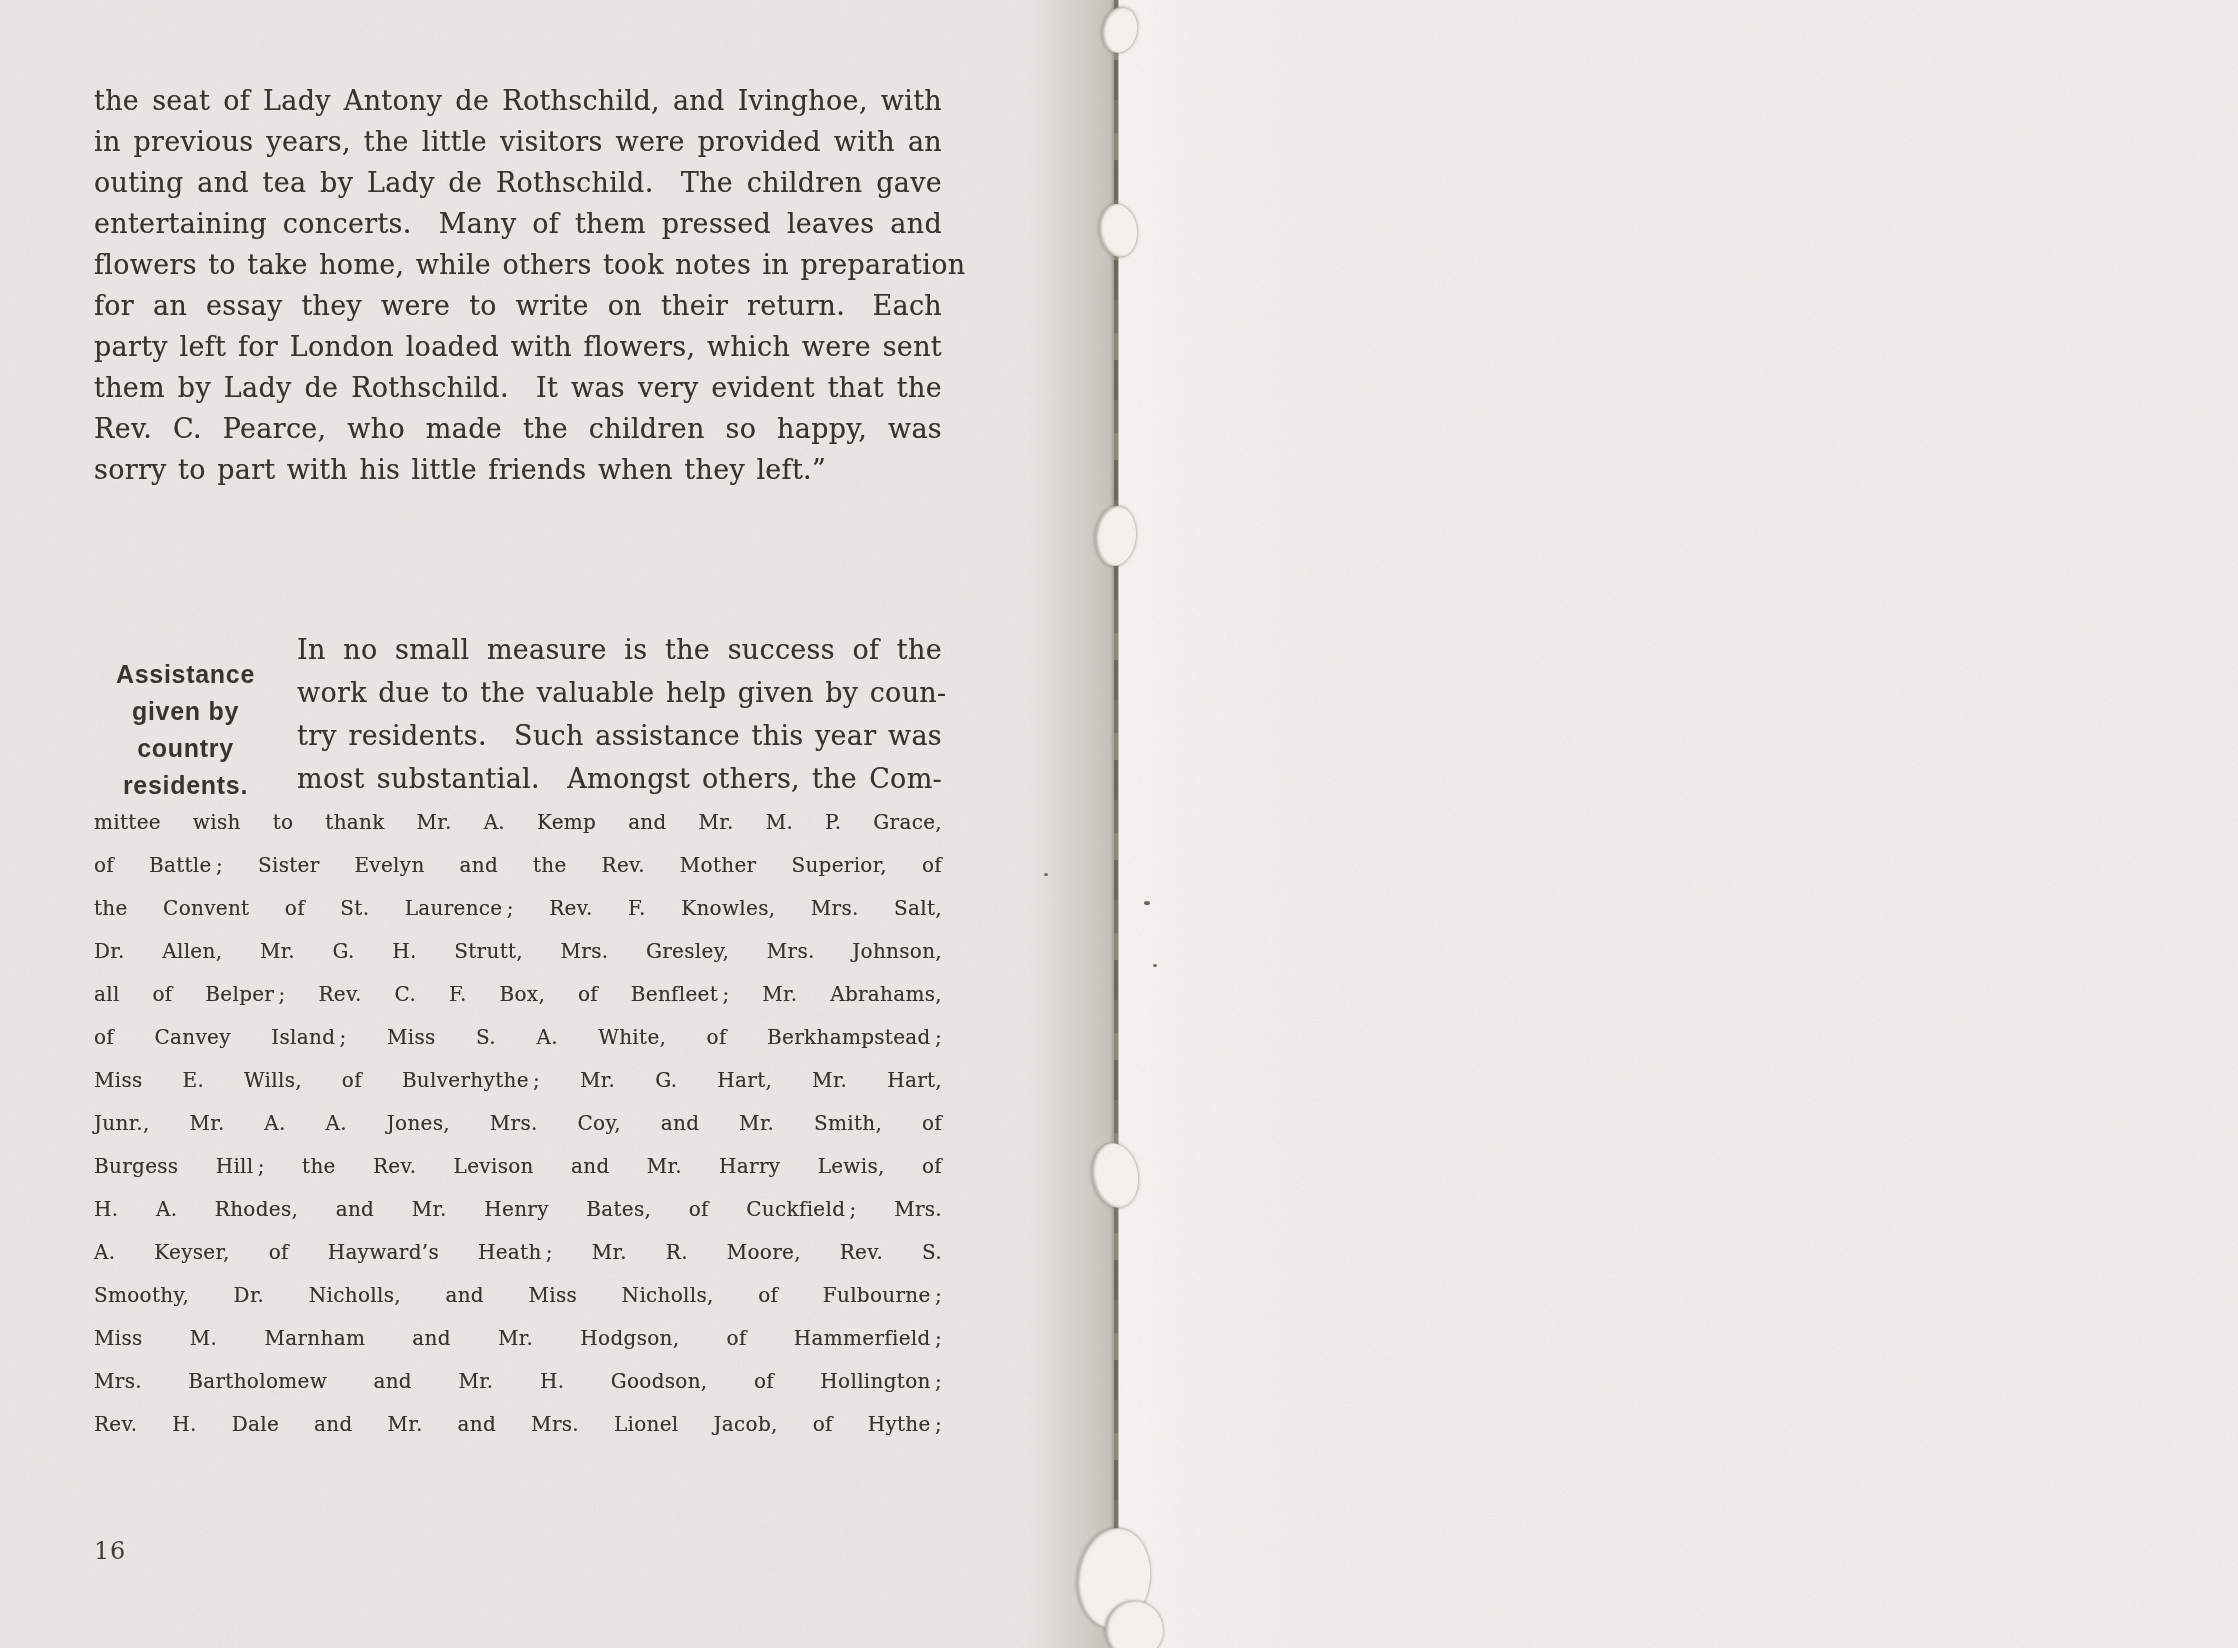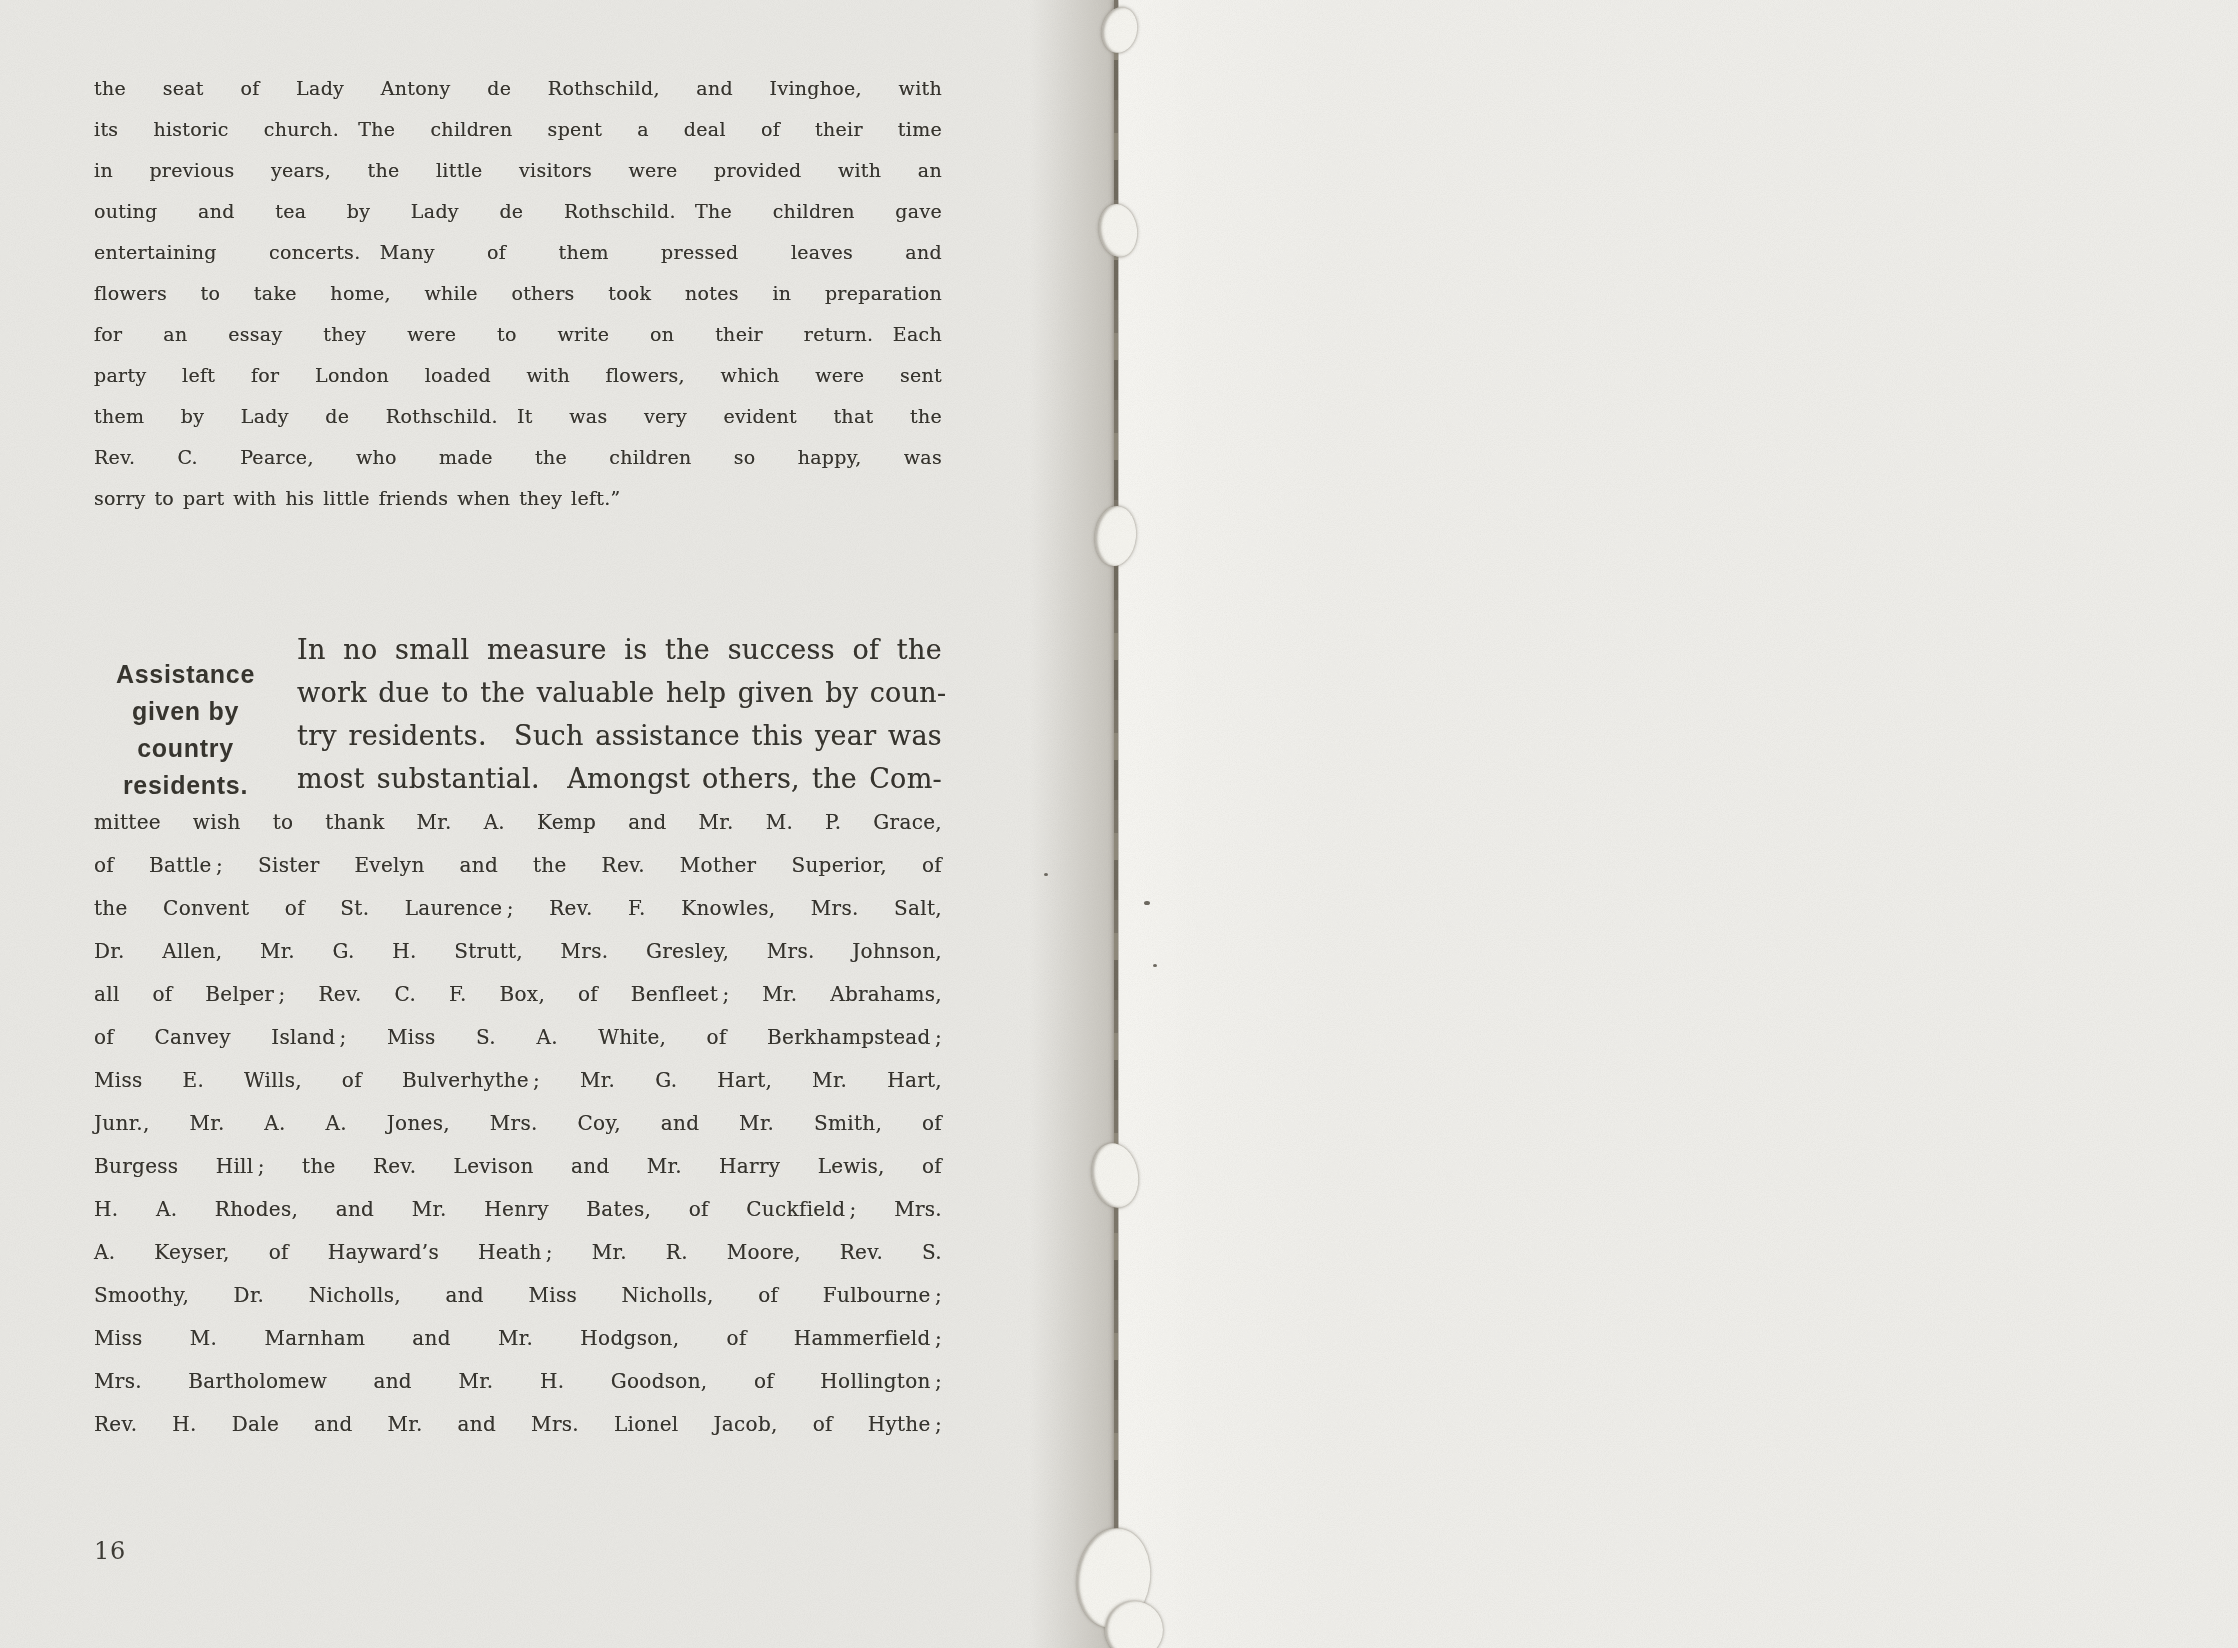--- a/index.html
+++ b/index.html
@@ -14,21 +14,21 @@
   #right-page{left:1119px;width:1120px;
     background:linear-gradient(to right,#f3f2ee 0px,#eeede9 216px,#edece8 100%);}
   
   .textcol{position:absolute;color:#34322c;}
   .tline{
     display:block;text-align:justify;text-justify:inter-word;
     text-align-last:justify;white-space:nowrap;
     letter-spacing:0.3px;word-spacing:2.5px;
     text-shadow:0 0 0.5px rgba(52,50,44,0.55);
   }
-  #p1{left:94px;top:68px;width:848px;font-size:19px;}
+  #p1{left:94px;top:80px;width:848px;font-size:27px;}
   #p1 .tline{height:41px;line-height:41px;}
   #p1 .tline:last-child{text-align-last:left;}
   #p2a{left:297px;top:628px;width:645px;font-size:27px;}
   #p2a .tline{height:43px;line-height:43px;}
   #p2b{left:94px;top:801px;width:848px;font-size:20px;}
   #p2b .tline{height:43px;line-height:43px;}
   #sidehead{
     position:absolute;left:86px;top:656px;width:199px;text-align:center;
     font-family:"Liberation Sans","DejaVu Sans",sans-serif;
     font-weight:bold;font-size:25px;color:#35332d;letter-spacing:0.7px;
@@ -52,21 +52,20 @@
   #grain-overlay{position:absolute;inset:0;pointer-events:none;opacity:.5;}
 </style>
 </head>
 <body>
 
 <div id="spread">
 
   <div class="page" id="left-page">
     <div class="textcol" id="p1">
         <div class="tline">the seat of Lady Antony de Rothschild, and Ivinghoe, with</div>
-        <div class="tline">its historic church. The children spent a deal of their time</div>
         <div class="tline">in previous years, the little visitors were provided with an</div>
         <div class="tline">outing and tea by Lady de Rothschild. The children gave</div>
         <div class="tline">entertaining concerts. Many of them pressed leaves and</div>
         <div class="tline">flowers to take home, while others took notes in preparation</div>
         <div class="tline">for an essay they were to write on their return. Each</div>
         <div class="tline">party left for London loaded with flowers, which were sent</div>
         <div class="tline">them by Lady de Rothschild. It was very evident that the</div>
         <div class="tline">Rev. C. Pearce, who made the children so happy, was</div>
         <div class="tline">sorry to part with his little friends when they left.”</div>
       </div>

